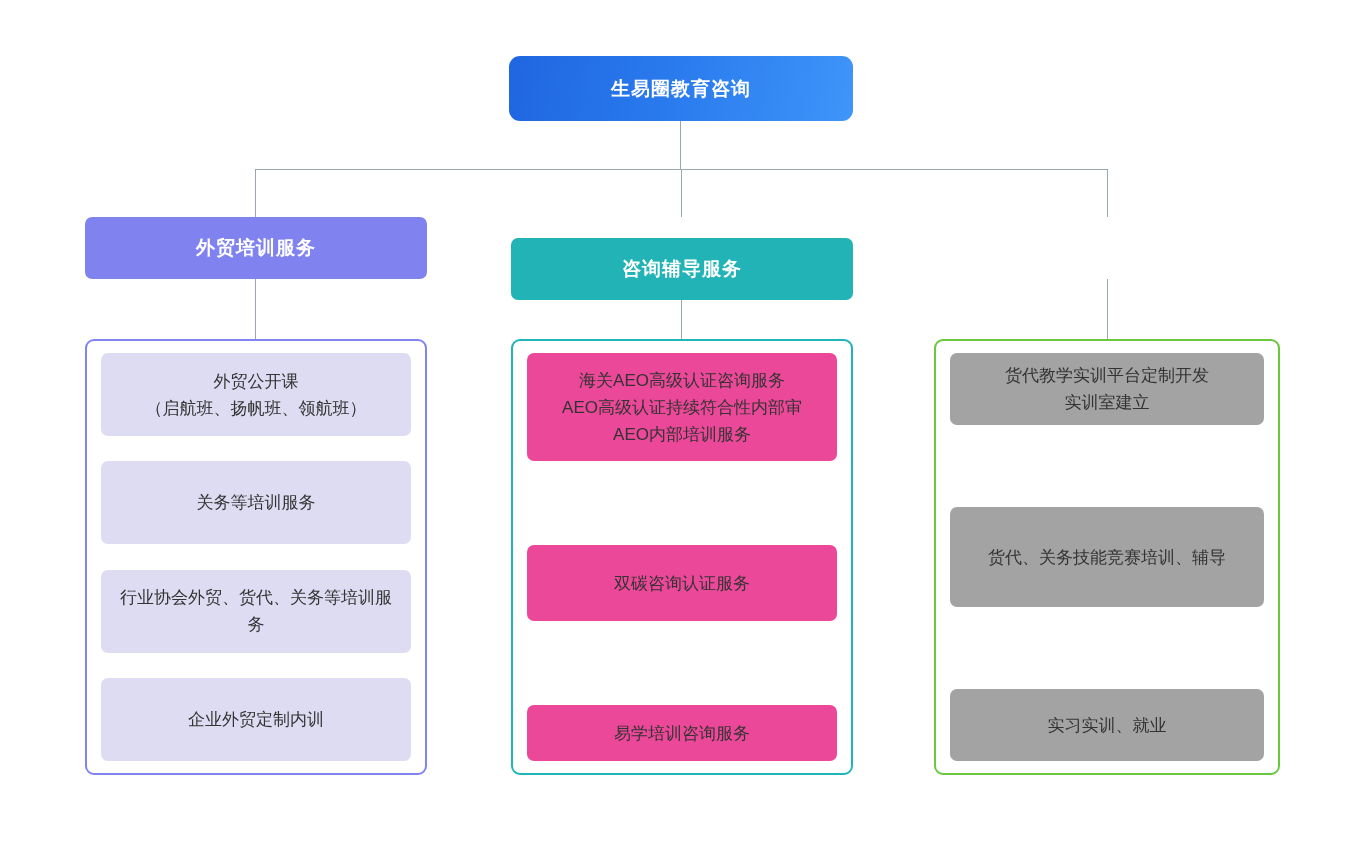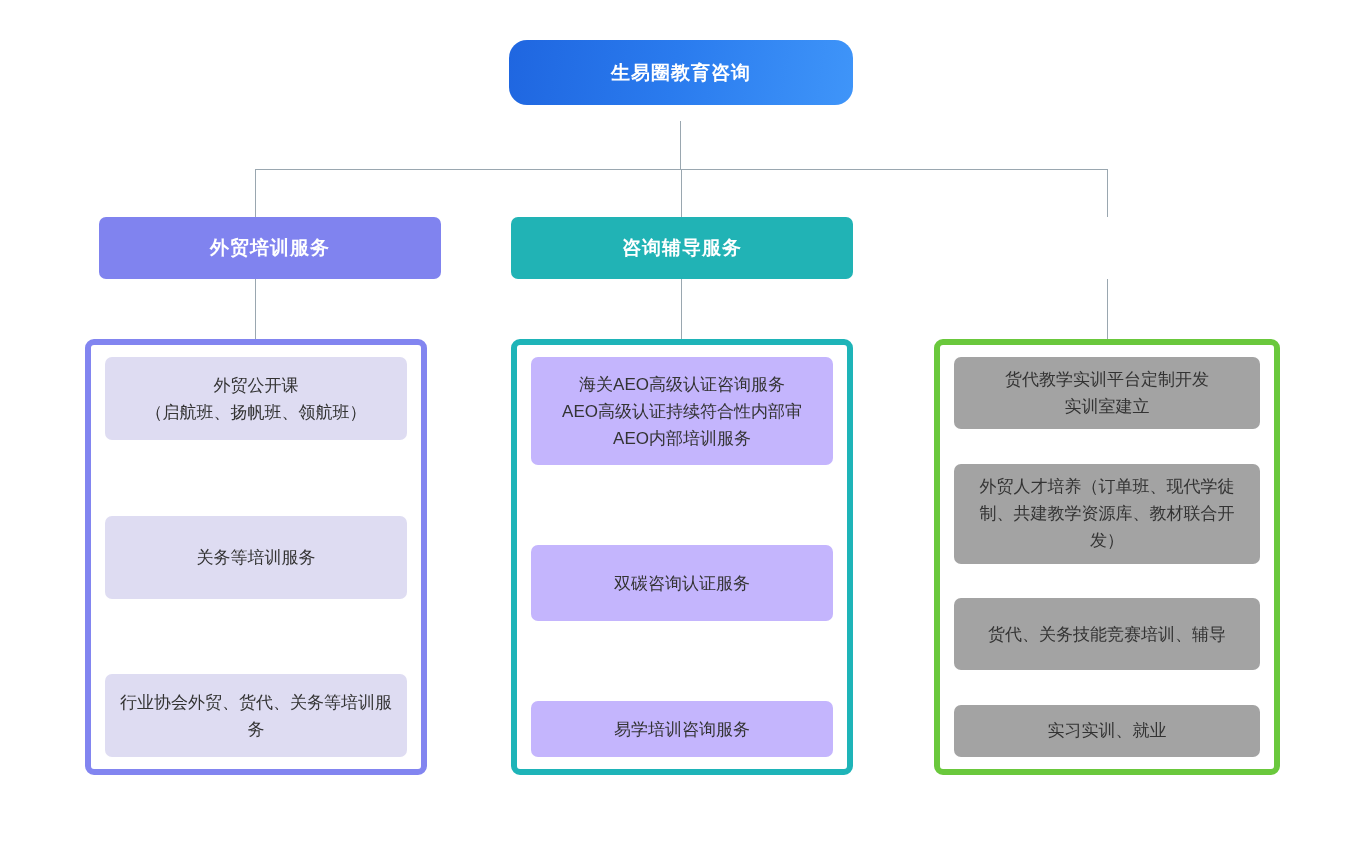--- a/index.html
+++ b/index.html
@@ -20,24 +20,24 @@
     position: relative;
     width: 1360px;
     height: 844px;
     background: #ffffff;
   }
 
   
   .root-node {
     position: absolute;
     left: 509px;
-    top: 40px;
+    top: 56px;
     width: 344px;
     height: 65px;
-    border-radius: 18px;
+    border-radius: 11px;
     background: linear-gradient(100deg, #1f66e0 0%, #2a7bee 48%, #3f95f9 100%);
     color: #ffffff;
     font-size: 19px;
     font-weight: bold;
     letter-spacing: 1px;
     display: flex;
     align-items: center;
     justify-content: center;
     box-sizing: border-box;
   }
@@ -68,21 +68,21 @@
   .branch-header.purple { background: #8083ef; }
   .branch-header.teal   { background: #21b3b5; }
   .branch-header.green  { background: #74c94a; }
 
   
   .group-box {
     position: absolute;
     top: 339px;
     height: 436px;
     border-radius: 9px;
-    border: 6px solid #be185d;
+    border: 2px solid #be185d;
     background: #ffffff;
     box-sizing: border-box;
     display: flex;
     flex-direction: column;
     justify-content: space-between;
     padding: 12px 14px;
   }
   .group-box.purple { border-color: #8285f0; }
   .group-box.teal   { border-color: #1eb4b8; }
   .group-box.green  { border-color: #6ac83c; }
@@ -95,30 +95,30 @@
     justify-content: center;
     text-align: center;
     font-size: 17px;
     line-height: 27px;
     color: #333333;
     box-sizing: border-box;
     padding: 6px 12px;
     white-space: pre-line;
   }
   .group-box.purple .leaf { background: #dedcf2; }
-  .group-box.teal   .leaf { background: #c4b5fd; }
+  .group-box.teal   .leaf { background: #ec4899; }
   .group-box.green  .leaf { background: #a3a3a3; }
 
   
   #col-left   { left: 85px;  width: 342px; }
   #col-mid    { left: 511px; width: 342px; }
   #col-right  { left: 934px; width: 346px; }
 
-  #hdr-left   { left: 99px;  width: 342px; }
-  #hdr-mid    { left: 511px; width: 342px; }
+  #hdr-left   { left: 85px;  width: 342px; }
+  #hdr-mid    { left: 511px; width: 342px; margin-top: 21px; }
   #hdr-right  { left: 934px; width: 346px; }
 
   
   #col-left  .leaf:nth-child(1) { height: 83px; }
   #col-left  .leaf:nth-child(2) { height: 83px; }
   #col-left  .leaf:nth-child(3) { height: 83px; }
   #col-left  .leaf:nth-child(4) { height: 83px; }
 
   
   #col-mid   .leaf:nth-child(1) { height: 108px; }
@@ -152,31 +152,31 @@
   <div class="conn conn-v" style="left:1107px; top:279px; height:60px;"></div>
 
   <div class="branch-header purple" id="hdr-left">外贸培训服务</div>
   <div class="branch-header teal" id="hdr-mid">咨询辅导服务</div>
 
   <div class="group-box purple" id="col-left">
     <div class="leaf">外贸公开课
 （启航班、扬帆班、领航班）</div>
     <div class="leaf">关务等培训服务</div>
     <div class="leaf">行业协会外贸、货代、关务等培训服务</div>
+    <div class="leaf">企业外贸定制内训</div>
   </div>
 
   <div class="group-box teal" id="col-mid">
     <div class="leaf">海关AEO高级认证咨询服务
 AEO高级认证持续符合性内部审
 AEO内部培训服务</div>
     <div class="leaf">双碳咨询认证服务</div>
     <div class="leaf">易学培训咨询服务</div>
   </div>
 
   <div class="group-box green" id="col-right">
     <div class="leaf">货代教学实训平台定制开发
 实训室建立</div>
-    <div class="leaf">外贸人才培养（订单班、现代学徒制、共建教学资源库、教材联合开发）</div>
     <div class="leaf">货代、关务技能竞赛培训、辅导</div>
     <div class="leaf">实习实训、就业</div>
   </div>
 
 </div>
 
 </body></html>

